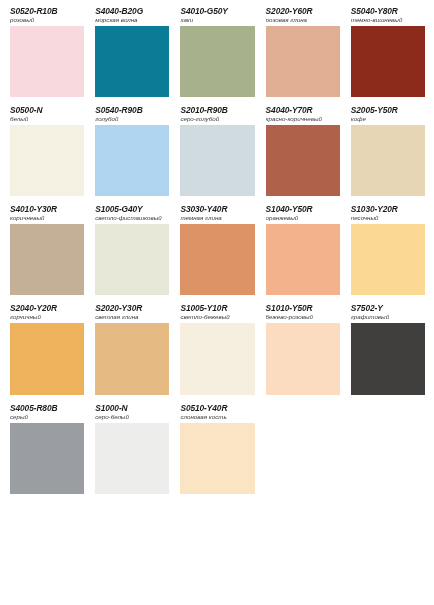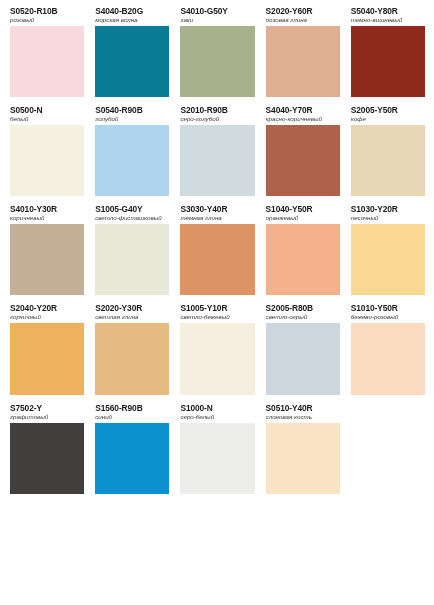--- a/index.html
+++ b/index.html
@@ -32,20 +32,21 @@
     padding: 0 5px 0 6px;
     overflow: hidden;
   }
   .swatch-code {
     font-size: 8.4px;
     font-weight: bold;
     color: #1a1a1a;
     letter-spacing: -0.1px;
     line-height: 10px;
     white-space: nowrap;
+    font-style: italic;
   }
   .swatch-name {
     font-size: 6.2px;
     font-style: italic;
     color: #3a3a3a;
     line-height: 8px;
     margin-top: 0px;
     white-space: nowrap;
     overflow: hidden;
   }
@@ -145,38 +146,33 @@
       <div class="swatch-code">S2020-Y30R</div>
       <div class="swatch-name">светлая глина</div>
       <div class="swatch-patch" style="background: rgb(229, 187, 131);"></div>
     </div>
     <div class="swatch-cell">
       <div class="swatch-code">S1005-Y10R</div>
       <div class="swatch-name">светло-бежевый</div>
       <div class="swatch-patch" style="background: rgb(246, 238, 223);"></div>
     </div>
     <div class="swatch-cell">
-      <div class="swatch-code">S2005-R80B</div>
-      <div class="swatch-name">светло-серый</div>
-      <div class="swatch-patch" style="background: rgb(203, 215, 220);"></div>
-    </div>
-    <div class="swatch-cell">
       <div class="swatch-code">S1010-Y50R</div>
       <div class="swatch-name">бежево-розовый</div>
       <div class="swatch-patch" style="background: rgb(251, 220, 192);"></div>
     </div>
     <div class="swatch-cell">
       <div class="swatch-code">S7502-Y</div>
       <div class="swatch-name">графитовый</div>
       <div class="swatch-patch" style="background: rgb(64, 63, 61);"></div>
     </div>
     <div class="swatch-cell">
-      <div class="swatch-code">S1560-R90B</div>
-      <div class="swatch-name">синий</div>
-      <div class="swatch-patch" style="background: rgb(13, 145, 206);"></div>
+      <div class="swatch-code">S4005-R80B</div>
+      <div class="swatch-name">серый</div>
+      <div class="swatch-patch" style="background: rgb(154, 157, 162);"></div>
     </div>
     <div class="swatch-cell">
       <div class="swatch-code">S1000-N</div>
       <div class="swatch-name">серо-белый</div>
       <div class="swatch-patch" style="background: rgb(237, 237, 235);"></div>
     </div>
     <div class="swatch-cell">
       <div class="swatch-code">S0510-Y40R</div>
       <div class="swatch-name">слоновая кость</div>
       <div class="swatch-patch" style="background: rgb(251, 228, 195);"></div>

